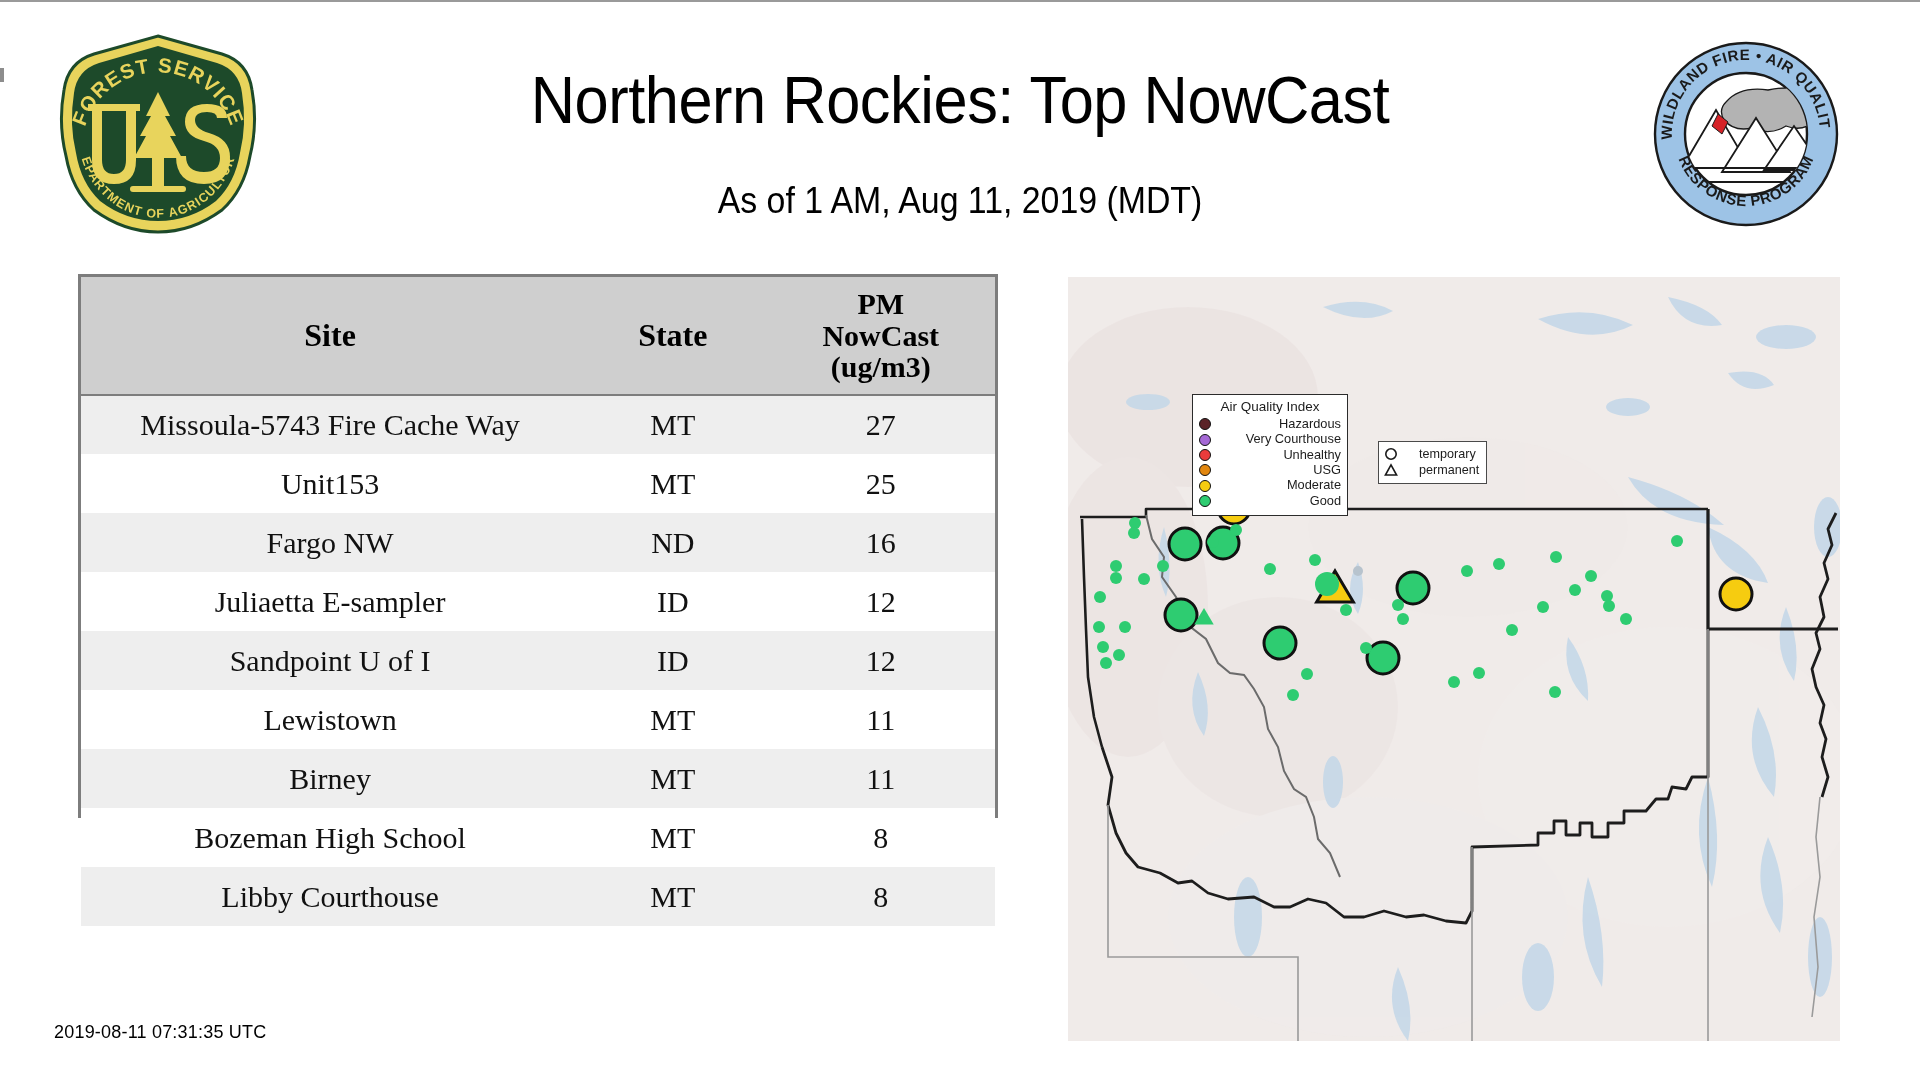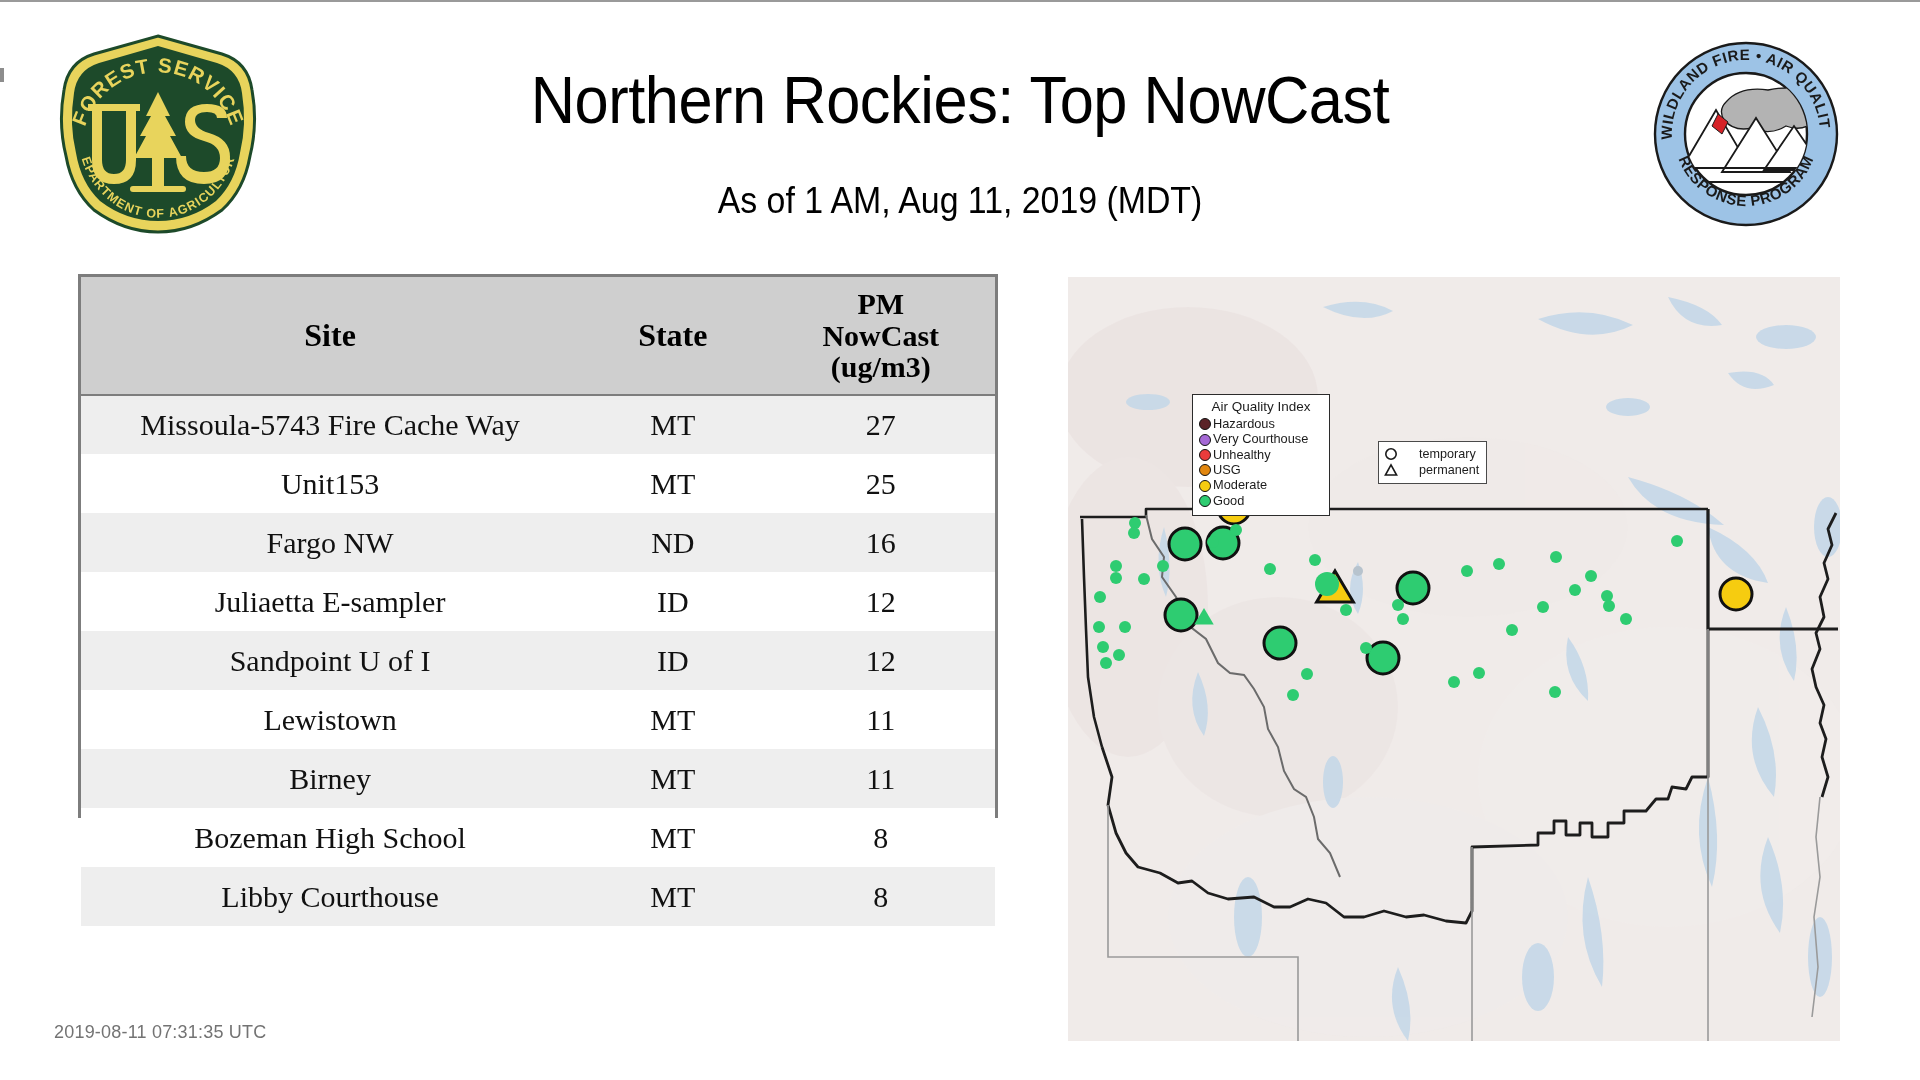--- a/index.html
+++ b/index.html
@@ -77,49 +77,49 @@
     height: 59px;
     padding: 0 6px;
     line-height: 1;
   }
   table.aqi tbody tr:nth-child(odd)  td { background: #eeeeee; }
   table.aqi tbody tr:nth-child(even) td { background: #ffffff; }
 
   
   .footer {
     position: absolute; left: 54px; top: 1022px;
-    font-size: 18px; color: #737373;
+    font-size: 18px; color: #000000;
     font-family: "Liberation Sans", sans-serif;
     letter-spacing: 0.2px;
   }
 
   
   .map {
     position: absolute; left: 1068px; top: 277px;
     width: 772px; height: 764px;
     overflow: hidden;
     background: #f0ebe9;
   }
   .map svg { position: absolute; left: 0; top: 0; width: 772px; height: 764px; display: block; }
 
   
   .legend-aqi {
     position: absolute; left: 124px; top: 117px;
-    width: 138px;
+    width: 156px;
     background: #ffffff;
     border: 1px solid #2b2b2b;
     padding: 5px 6px 6px 6px;
     font-family: "Liberation Sans", sans-serif;
   }
   .legend-aqi .lg-title {
     font-size: 13.5px; color: #1c1c1c; text-align: center;
     margin-bottom: 3px; line-height: 1;
   }
   .legend-aqi .lg-row {
-    display: flex; align-items: center; gap: 2px; height: 15.4px;
+    display: flex; align-items: center; gap: 2px; height: 15.4px; justify-content: space-between;
   }
   .legend-aqi .swatch {
     width: 12px; height: 12px; border-radius: 50%;
     border: 1.4px solid #111; flex: 0 0 auto;
   }
   .legend-aqi .lg-label { font-size: 12.8px; color: #1c1c1c; line-height: 1; white-height: nowrap; }
 
   .legend-sym {
     position: absolute; left: 310px; top: 164px;
     background: #ffffff;

